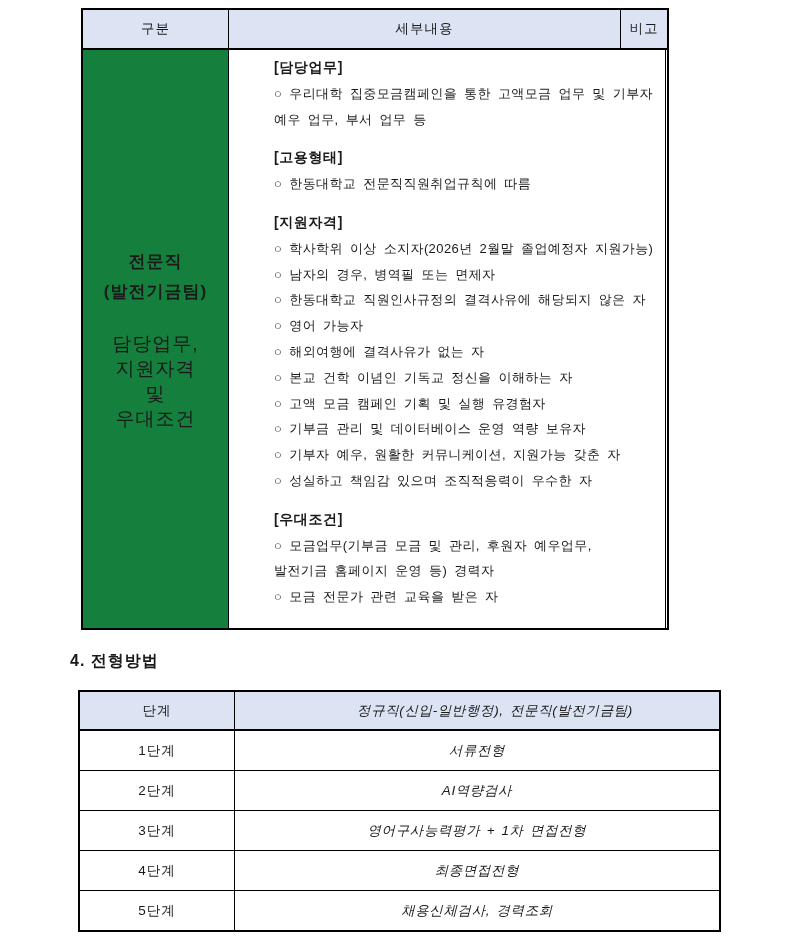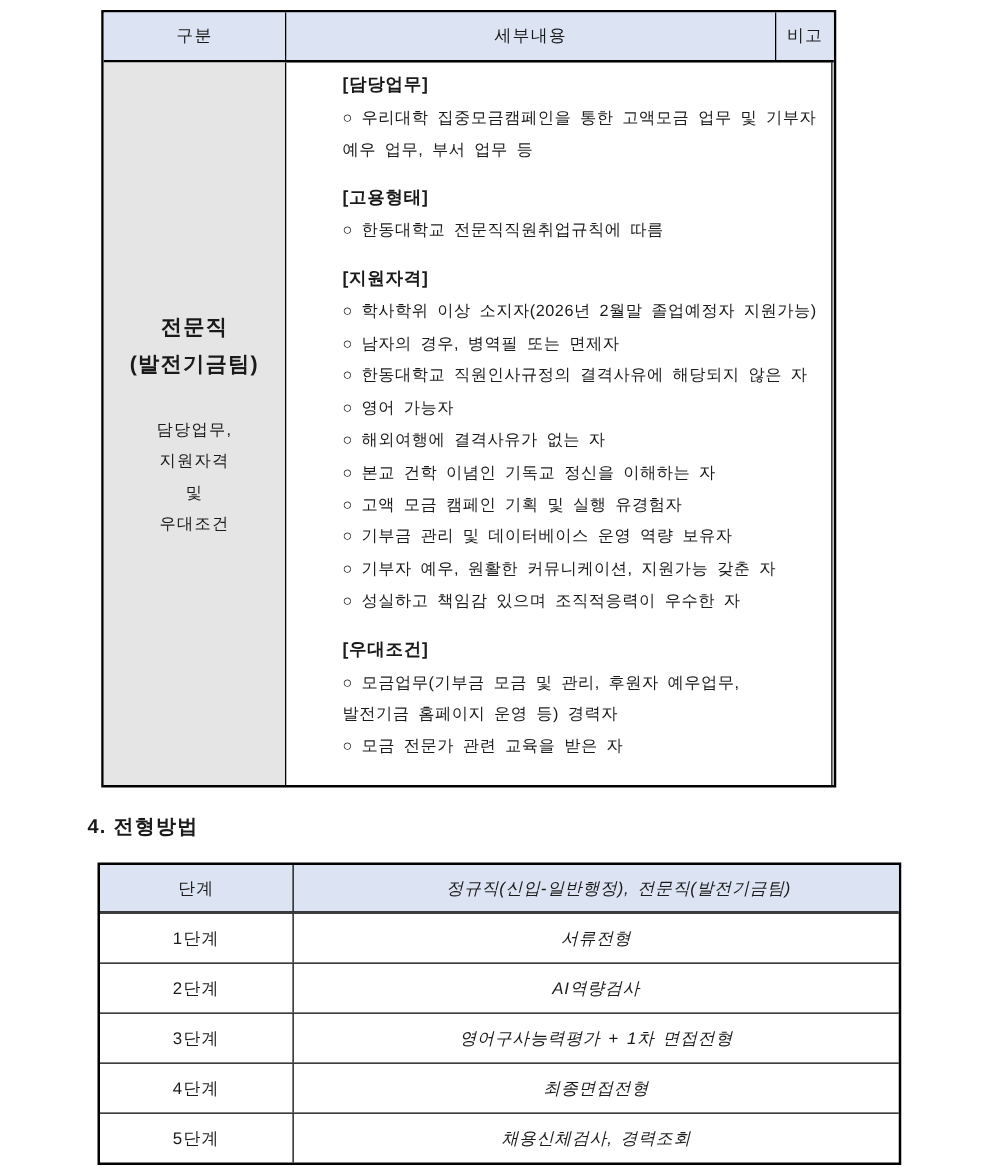--- a/index.html
+++ b/index.html
@@ -9,23 +9,23 @@
     color:#1a1a1a;-webkit-font-smoothing:antialiased;
   }
   
   .t1{position:absolute;left:81px;top:8px;width:588px;border:2px solid #000;box-sizing:border-box;}
   .t1-head{display:flex;height:38px;border-bottom:2px solid #000;background:#dce4f3;}
   .t1-body{display:flex;height:578px;}
   .c1{width:146px;flex:none;border-right:1px solid #000;box-sizing:border-box;}
   .c2{flex:1;box-sizing:border-box;}
   .c3{width:47px;flex:none;border-left:1px solid #000;box-sizing:border-box;text-align:center;}
   .hcell{display:flex;align-items:center;justify-content:center;font-size:13.5px;letter-spacing:1px;}
-  .cat-cell{background:#e5e5e5;display:flex;flex-direction:column;align-items:center;justify-content:center;text-align:center;}
+  .cat-cell{background:#15803d;display:flex;flex-direction:column;align-items:center;justify-content:center;text-align:center;}
   .cat-title{font-weight:bold;font-size:17px;line-height:30px;letter-spacing:1px;}
-  .cat-sub{margin-top:24px;font-size:13px;line-height:25px;letter-spacing:1px;}
+  .cat-sub{margin-top:24px;font-size:19px;line-height:25px;letter-spacing:1px;}
   .detail{padding:5px 12px 0 12px;font-size:13px;}
   .ln{line-height:25.8px;white-space:nowrap;word-spacing:3px;letter-spacing:0.4px;padding-left:33px;}
   .ln.hd{font-weight:bold;font-size:14px;letter-spacing:0.6px;}
   .sp{height:13px;}
   
   .sec-h{position:absolute;left:70px;top:651px;font-size:16px;font-weight:bold;letter-spacing:1px;}
   
   .t2{position:absolute;left:78px;top:690px;width:643px;border:2px solid #000;box-sizing:border-box;}
   .t2 .row{display:flex;height:39px;border-top:1px solid #000;}
   .t2 .row.head{height:37px;border-top:none;border-bottom:1px solid #000;background:#dce4f3;gap:36px;}

